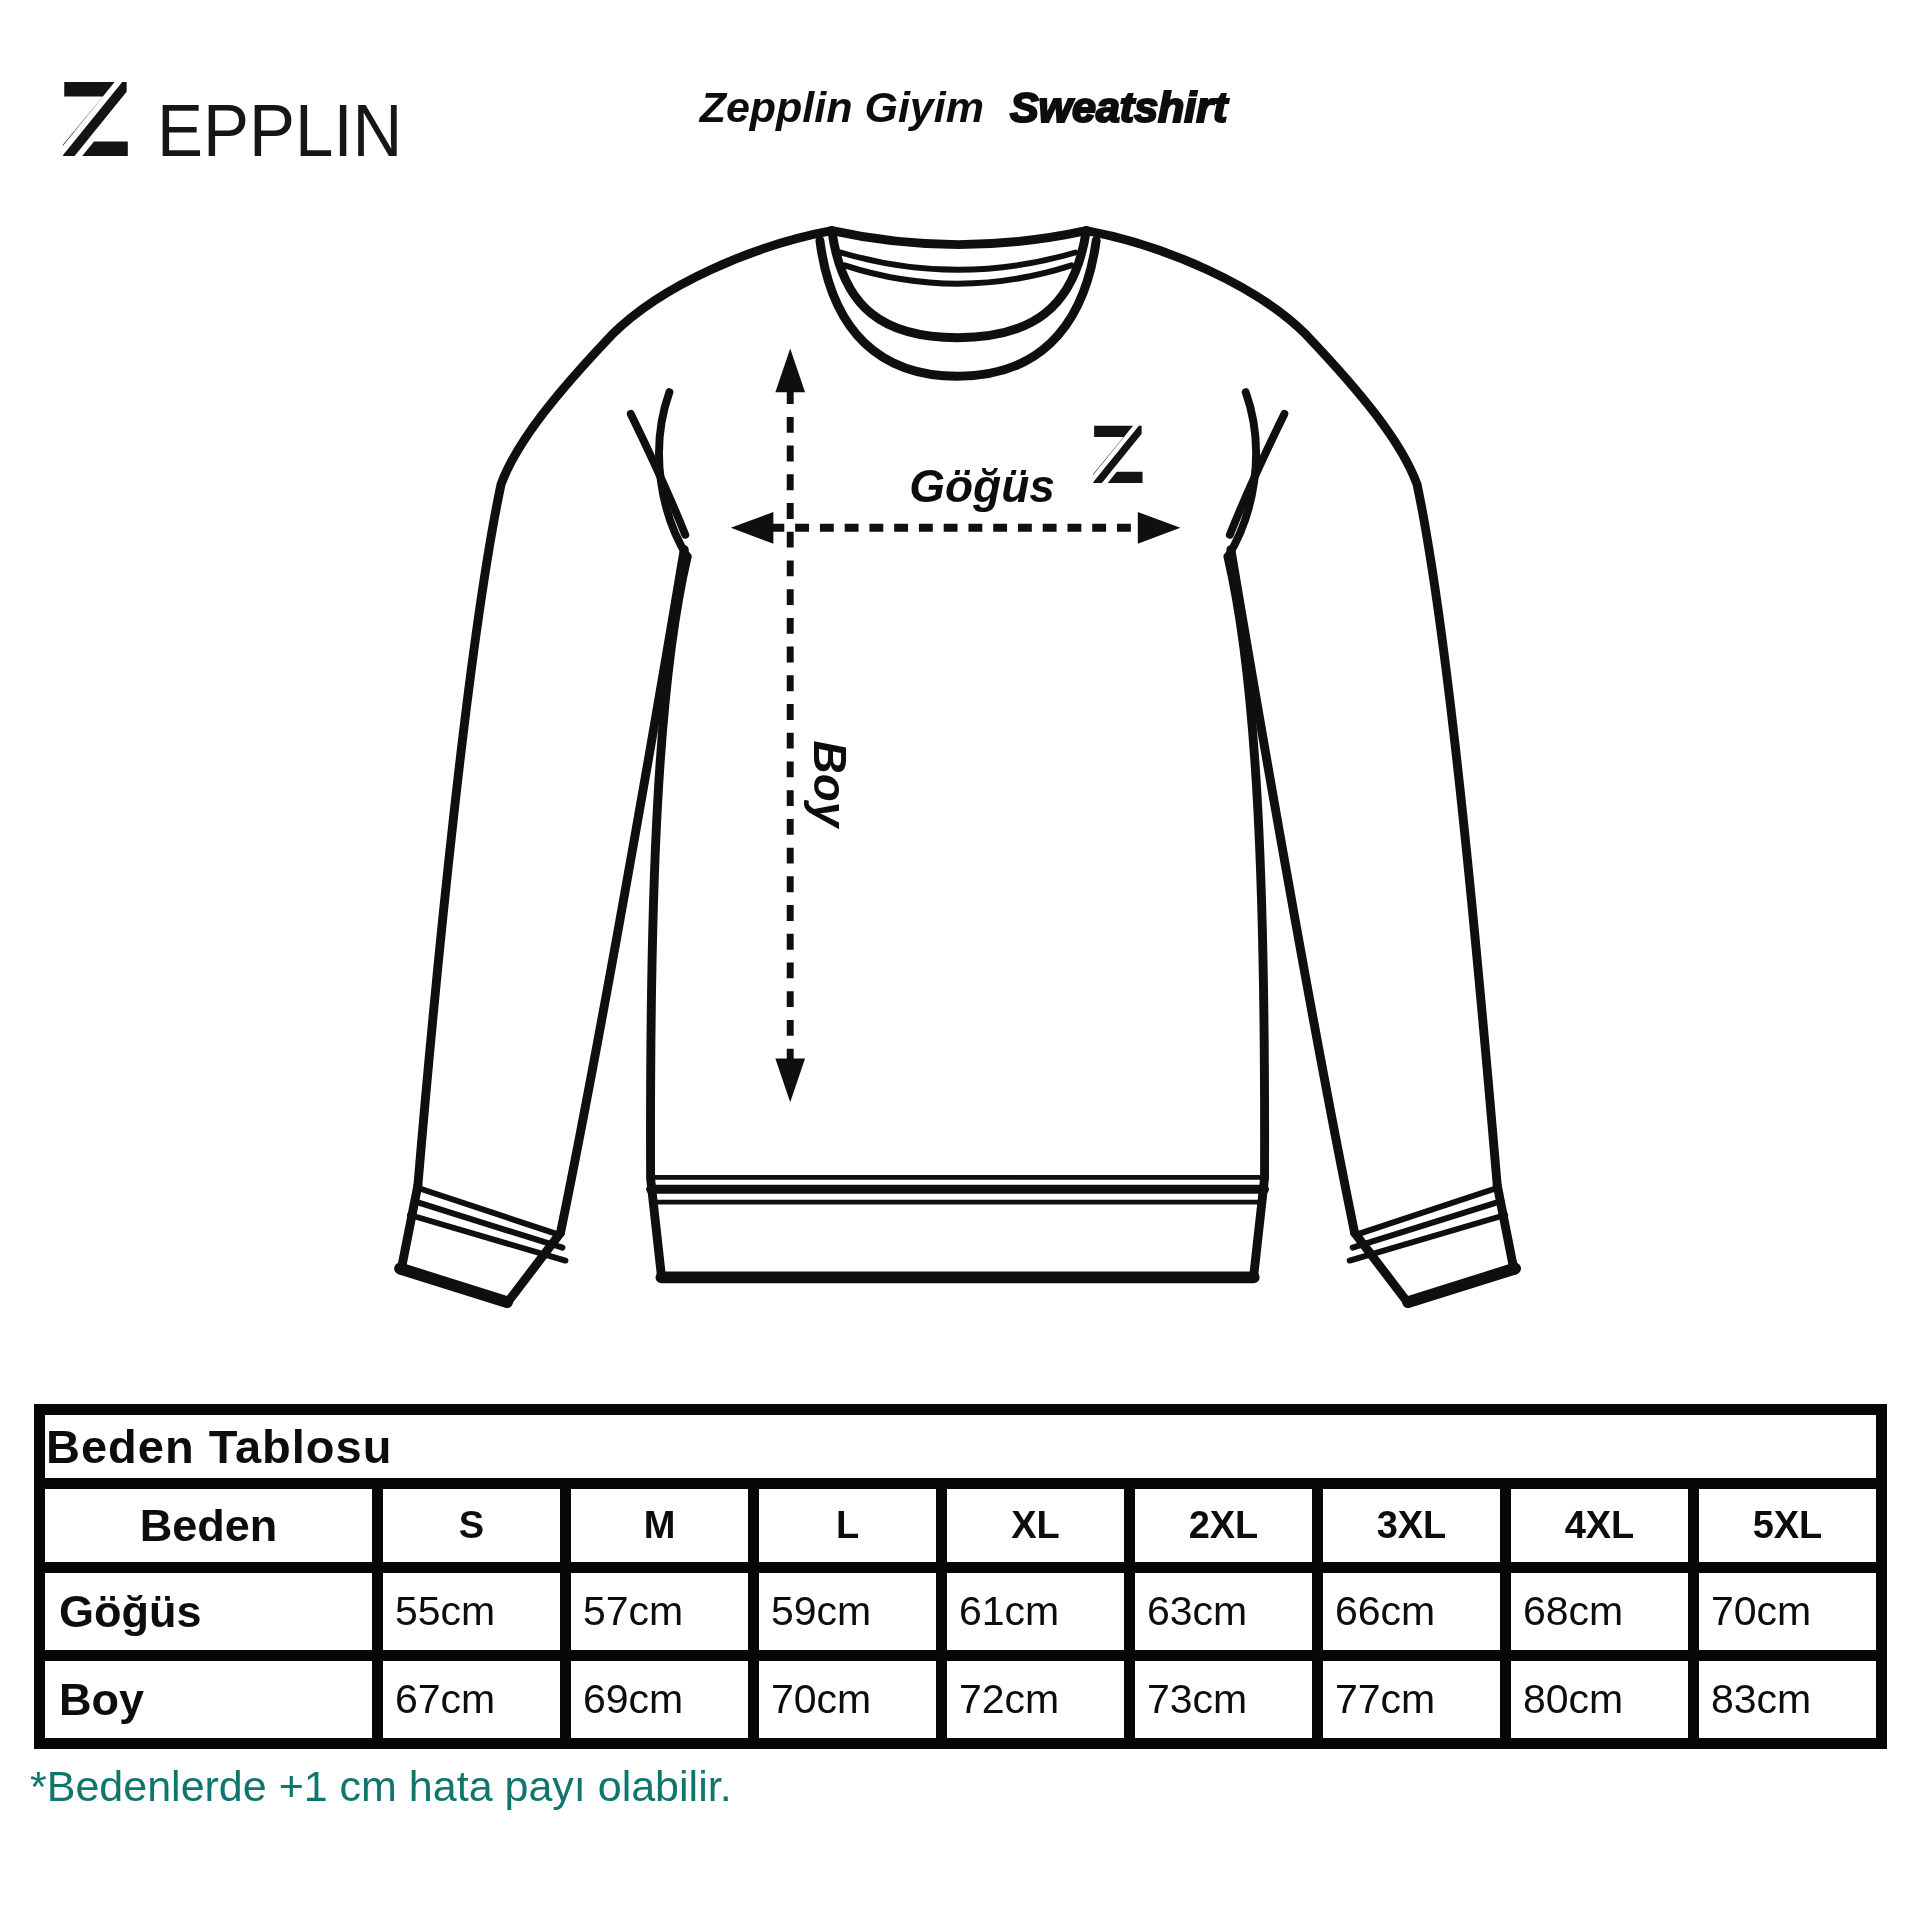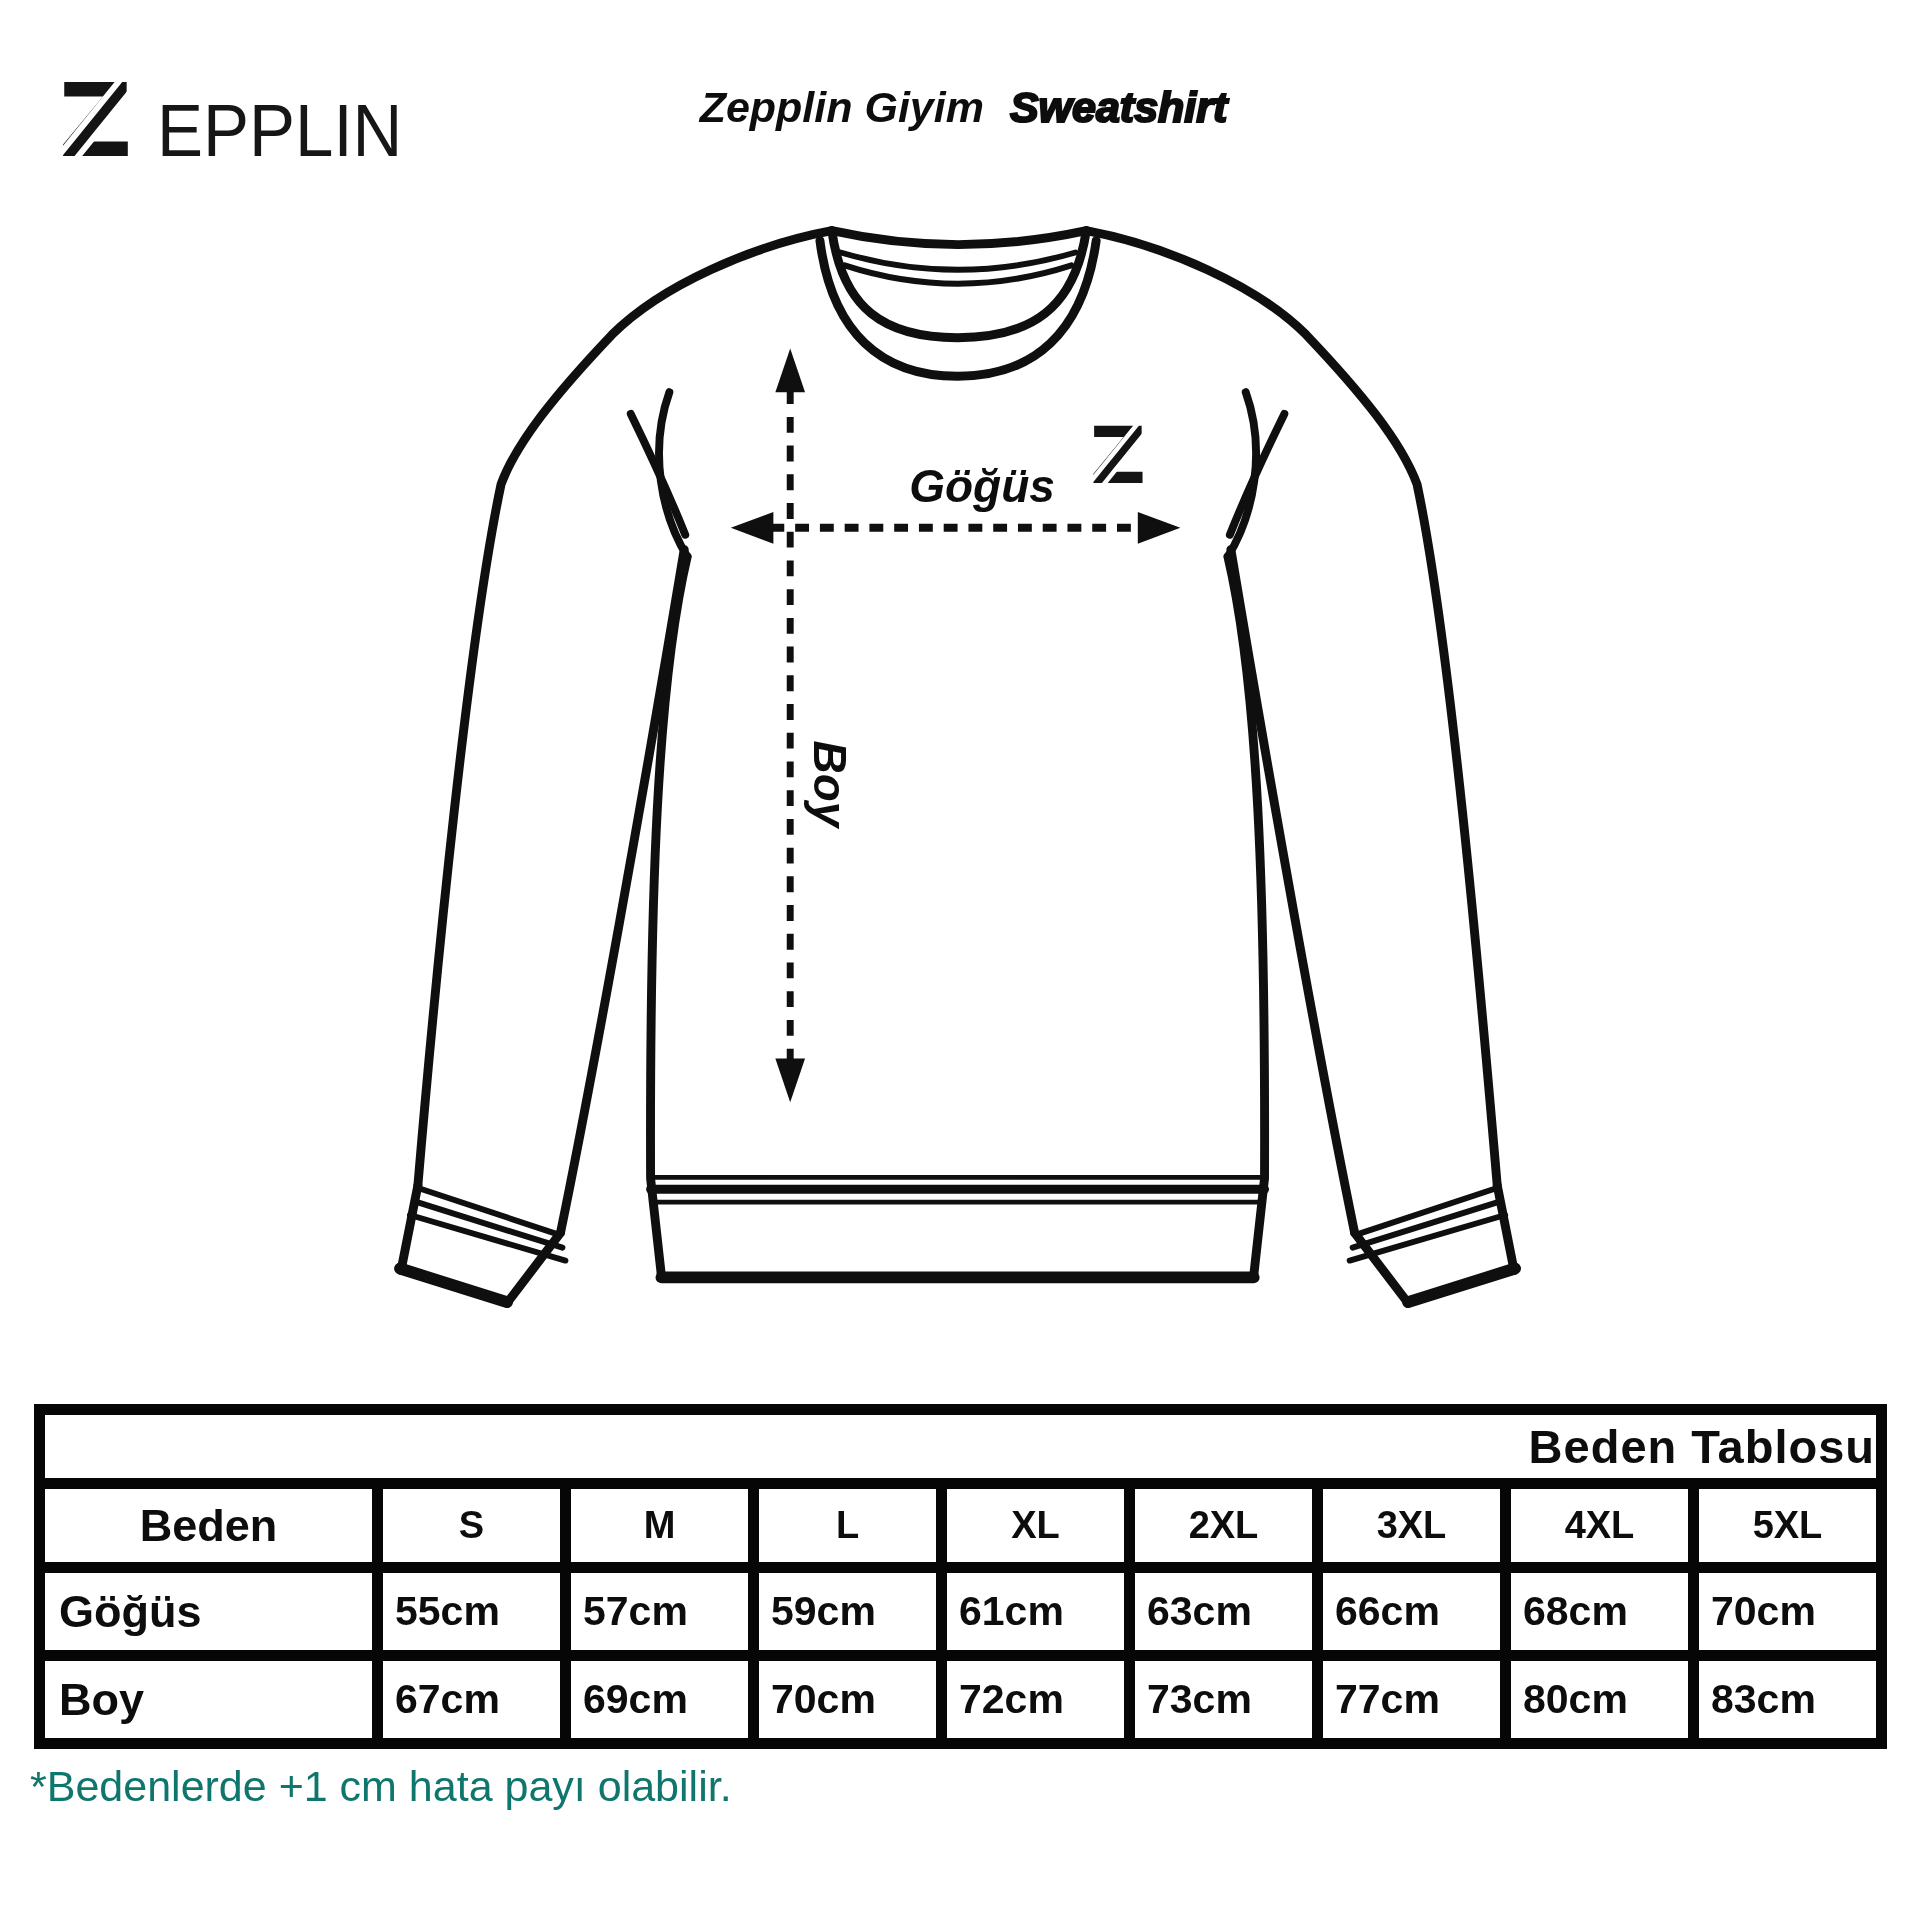--- a/index.html
+++ b/index.html
@@ -22,27 +22,27 @@
   .measure-label{position:absolute;font-style:italic;font-weight:600;font-size:46px;color:#0d0d0d;z-index:1;}
   .gogus-label{left:982px;top:459px;transform:translateX(-50%);}
   .boy-label{left:830px;top:784px;transform:translate(-50%,-50%) rotate(90deg);}
   
   table.size-table{
     position:absolute;left:34px;top:1404px;width:1853px;z-index:2;
     background:#060606;border-collapse:separate;border-spacing:11px;table-layout:fixed;
   }
   table.size-table td,table.size-table th{background:#ffffff;color:#0d0d0d;overflow:hidden;}
   td.tbl-title{
-    background:#060606;color:#ffffff;text-align:right;
+    background:#060606;color:#ffffff;text-align:left;
     font-weight:700;font-size:47px;height:61px;letter-spacing:1px;margin-left:26px;
   }
   th.size-h{font-weight:700;font-size:38px;text-align:center;height:71px;}
   th.corner-h{font-weight:700;font-size:45px;text-align:center;margin-left:28px;}
   th.row-h{font-weight:700;font-size:45px;text-align:left;padding-left:14px;height:75px;}
-  td.val{font-weight:700;font-size:41px;text-align:left;padding-left:12px;height:75px;}
+  td.val{font-weight:400;font-size:41px;text-align:left;padding-left:12px;height:75px;}
   
   .footnote{position:absolute;left:30px;top:1762px;font-size:43px;font-weight:400;color:#0f766e;z-index:2;}
 </style>
 </head>
 <body>
 
 <svg width="0" height="0" style="position:absolute" aria-hidden="true">
   <defs>
     <symbol id="zmark" viewBox="0 0 100 100">
       <text x="50" y="88" font-size="112" font-weight="bold" font-family="'DejaVu Sans',sans-serif" text-anchor="middle" fill="currentColor">Z</text>

